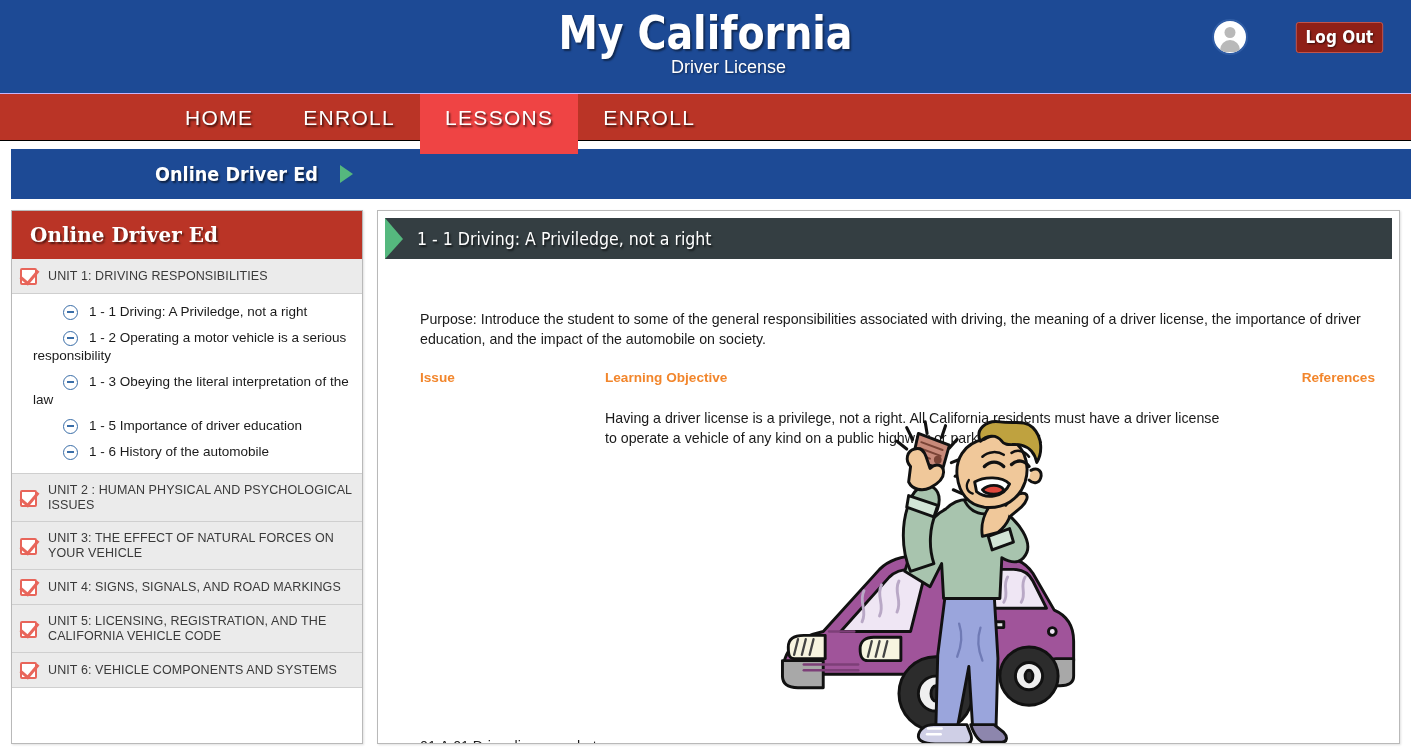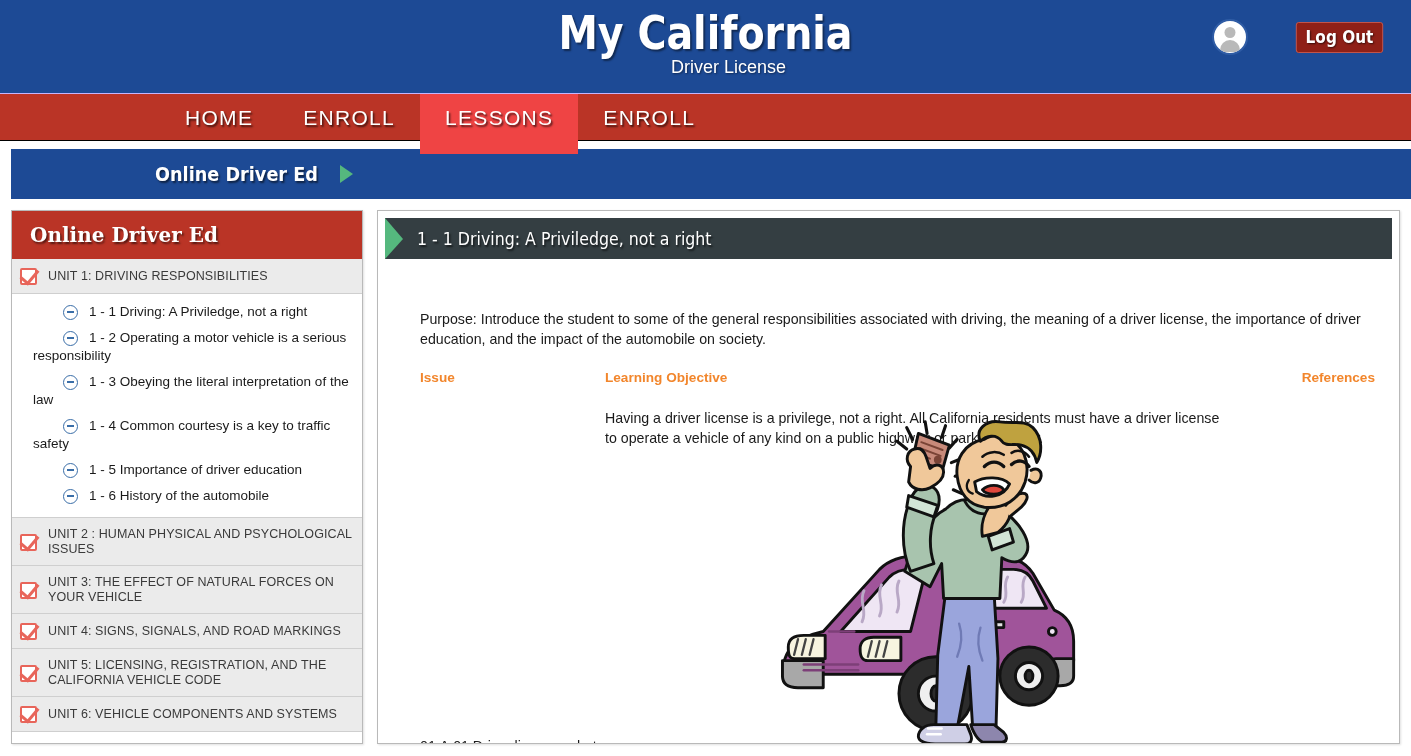--- a/index.html
+++ b/index.html
@@ -379,24 +379,20 @@
       <div class="lesson">
         <span class="minus"></span>
         <span class="lesson-label">1 - 2 Operating a motor vehicle is a serious responsibility</span>
       </div>
       <div class="lesson">
         <span class="minus"></span>
         <span class="lesson-label">1 - 3 Obeying the literal interpretation of the law</span>
       </div>
       <div class="lesson">
         <span class="minus"></span>
-        <span class="lesson-label">1 - 4 Common courtesy is a key to traffic safety</span>
-      </div>
-      <div class="lesson">
-        <span class="minus"></span>
         <span class="lesson-label">1 - 5 Importance of driver education</span>
       </div>
       <div class="lesson">
         <span class="minus"></span>
         <span class="lesson-label">1 - 6 History of the automobile</span>
       </div>
     </div>
 
     <div class="unit">
       <span class="chk"></span>

